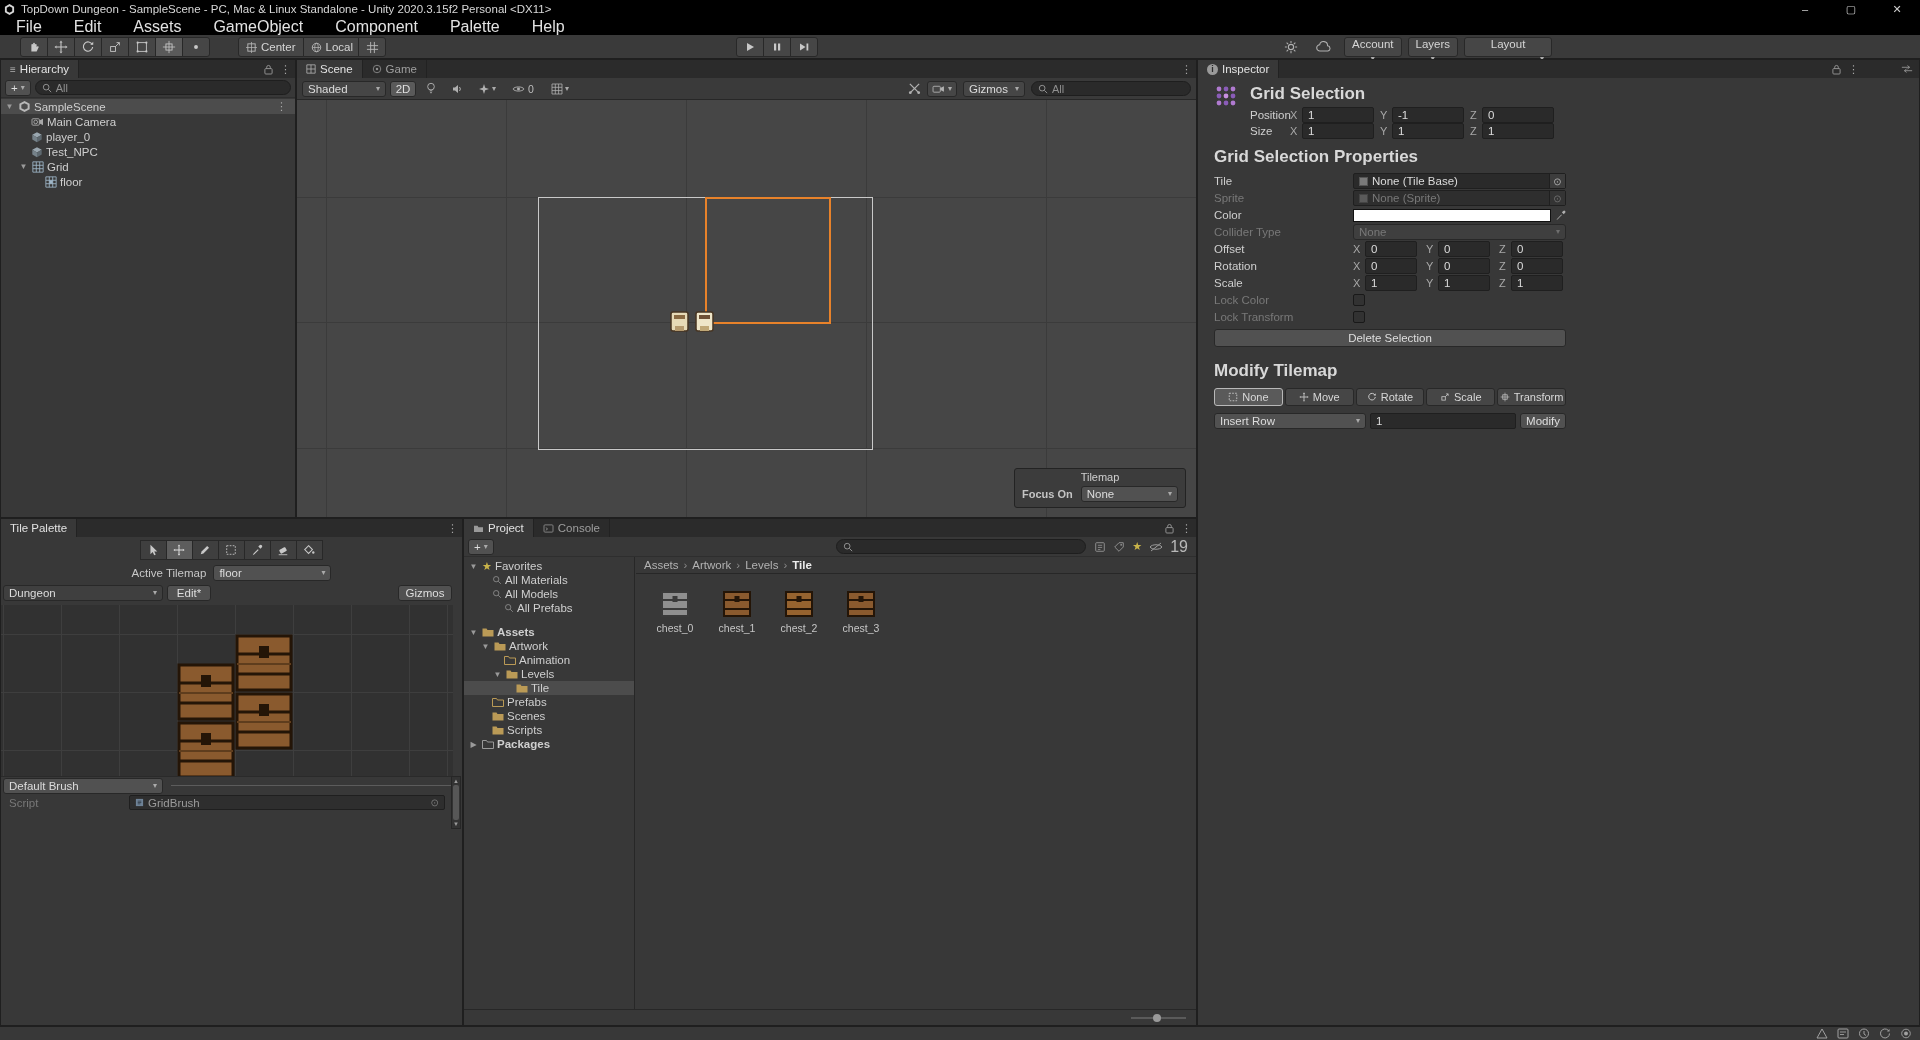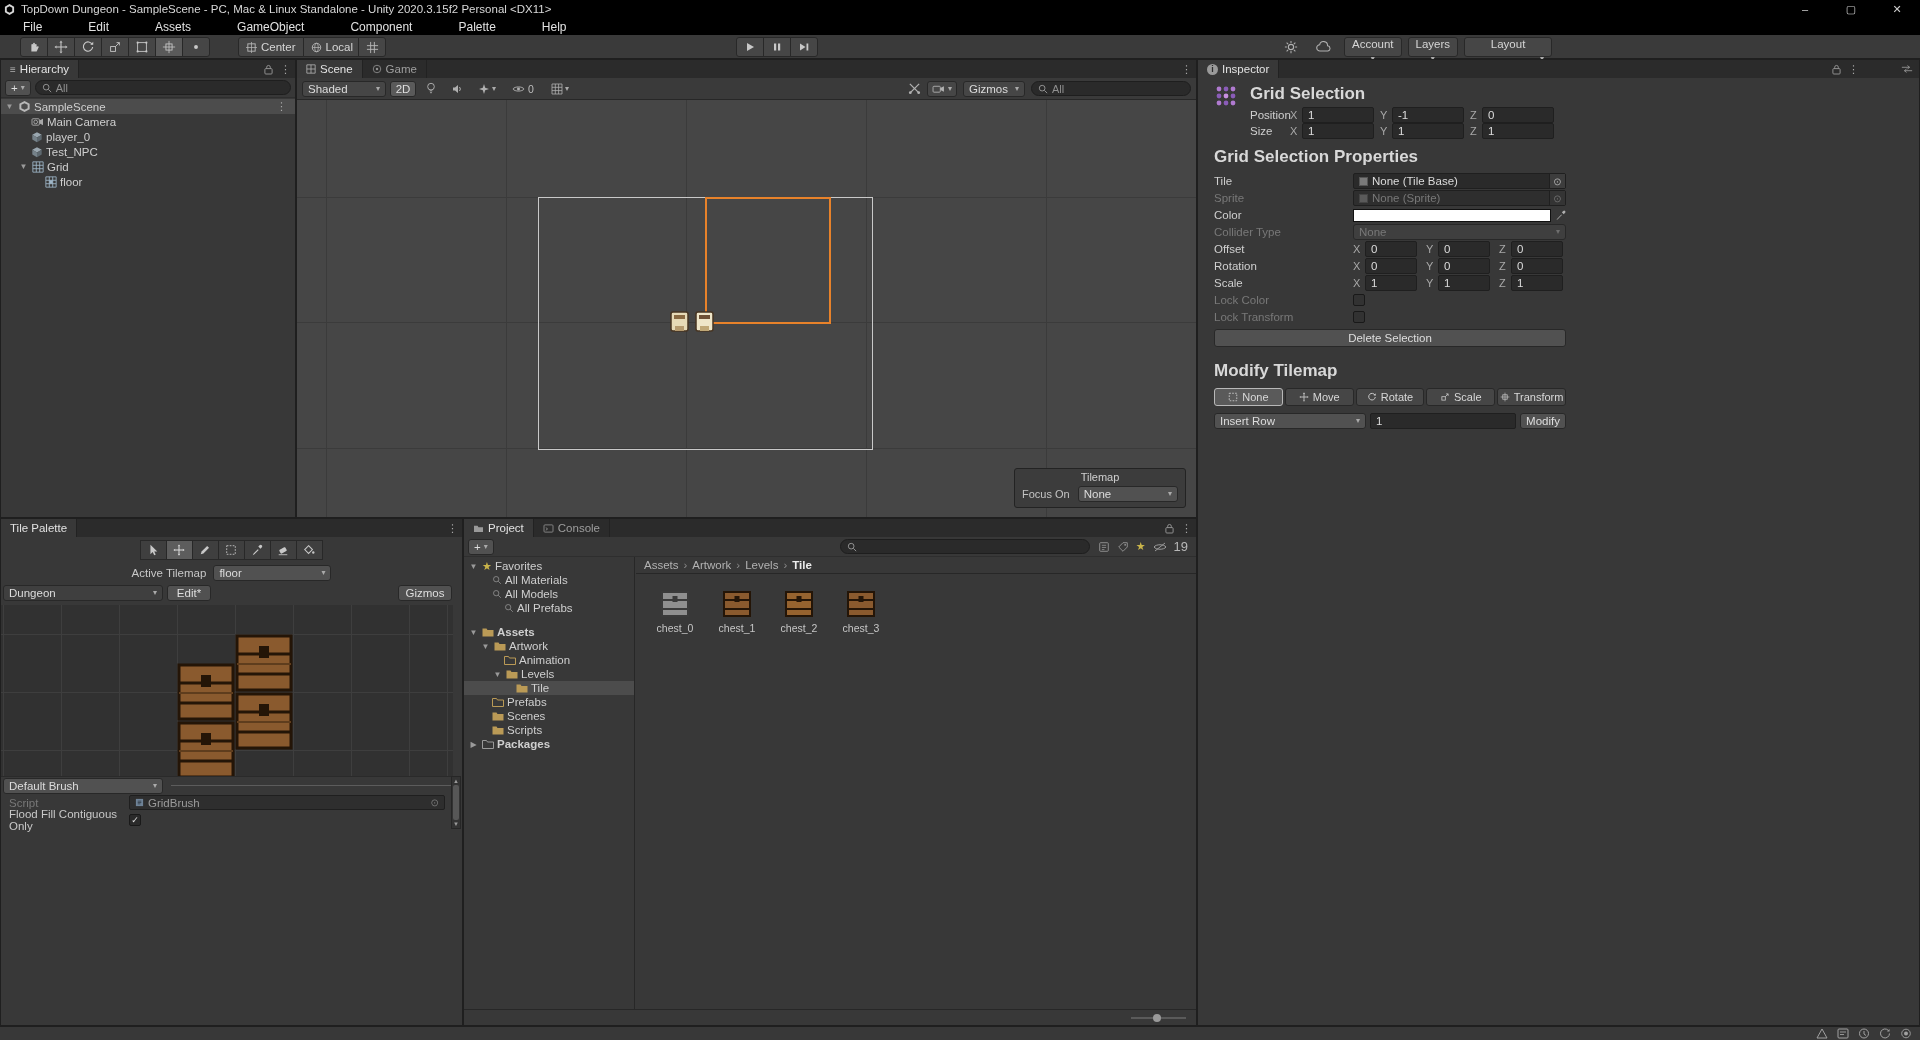--- a/index.html
+++ b/index.html
@@ -11,21 +11,21 @@
   }
   .abs { position:absolute; }
   svg { display:block; }
 
   
   .titlebar { left:0; top:0; width:1920px; height:18px; background:#000; display:flex; align-items:center; color:#d8d8d8; font-size:11.5px; }
   .titlebar .wicon { margin:0 6px 0 4px; }
   .win-controls { margin-left:auto; display:flex; height:18px; }
   .win-btn { width:46px; height:18px; display:flex; align-items:center; justify-content:center; color:#cfcfcf; font-size:11px; }
   .menubar { left:0; top:18px; width:1920px; height:17px; background:#000; display:flex; align-items:center; color:#e2e2e2; }
-  .menu-item { padding:0 23px; font-size:12px; }
+  .menu-item { padding:0 16px; font-size:16px; }
   .toolbar { left:0; top:35px; width:1920px; height:24px; background:#3a3a3a; border-bottom:1px solid #1f1f1f; }
   .tgroup { position:absolute; top:2px; display:flex; }
   .tbtn { width:28px; height:20px; background:#464646; border:1px solid #282828; margin-left:-1px; display:flex; align-items:center; justify-content:center; }
   .tbtn:first-child { border-radius:3px 0 0 3px; margin-left:12px; }
   .tbtn:last-child { border-radius:0 3px 3px 0; }
   .tbtn.on { background:#5a5a5a; }
   .tbtn.txt { width:auto; padding:0 7px; gap:4px; font-size:11.5px; color:#d6d6d6; }
   .ddbtn { height:20px; background:#464646; border:1px solid #282828; border-radius:3px; display:flex; align-items:center; gap:5px; padding:0 7px; font-size:11.5px; color:#d6d6d6;flex-direction:column; }
   .caret { font-size:8px; color:#aaa; line-height:1; }
 
@@ -404,21 +404,21 @@
       </g>
       <g>
         <rect x="399" y="212" width="17" height="19" rx="2" fill="#efe6c9" stroke="#473522" stroke-width="1.5"></rect>
         <rect x="402" y="215" width="11" height="4" fill="#6e5136"></rect>
         <rect x="403" y="226" width="9" height="5" fill="#c0a877"></rect>
       </g>
     </svg>
     <div class="tm-overlay">
       <div style="text-align:center;font-size:11px;color:#cfcfcf;margin-bottom:3px;">Tilemap</div>
       <div style="display:flex;align-items:center;gap:8px;">
-        <span style="font-size:11px;color:#c4c4c4;">Focus On</span>
+        <span style="font-size:11px;color:#c4c4c4;font-weight:bold;">Focus On</span>
         <div class="dd" style="flex:1;">
           <span>None</span>
           <span class="caret">▾</span>
         </div>
       </div>
     </div>
   </div>
 </div>
 
 <div class="abs panel" style="left:1197px;top:59px;width:723px;height:967px;">
@@ -716,26 +716,20 @@
     <span class="disl" style="width:120px; font-size:11.5px;">Script</span>
     <div class="fld" style="flex:1; height:15px; color:#9a9a9a; background:#2e2e2e;text-align:center;">
       <svg width="9" height="9" viewBox="0 0 10 10" style="margin-right:4px;">
           <rect x="1" y="1" width="8" height="8" fill="#6e8296"></rect>
           <path d="M3 3.5h4M3 5h4M3 6.5h3" stroke="#2b3540" stroke-width="0.8"></path>
         </svg>
       <span>GridBrush</span>
       <span style="margin-left:auto;color:#777;font-size:10px;">⊙</span>
     </div>
   </div>
-  <div style="position:absolute; left:0; top:292px; width:452px; height:18px; display:flex; align-items:center; padding:0 8px;">
-    <span style="width:120px; font-size:11.5px;">Flood Fill Contiguous Only</span>
-    <div class="checkbox">
-        <span>✓</span>
-      </div>
-  </div>
   <div class="scrollv">
     <span>▲</span>
     <div class="scroll-thumb"></div>
     <span>▼</span>
   </div>
 </div>
 
 <div class="abs panel" style="left:463px;top:518px;width:734px;height:508px;">
   <div class="tabstrip">
     <div class="tab active">
@@ -777,21 +771,21 @@
         </svg>
       <svg width="12" height="12" viewBox="0 0 14 14">
           <path d="M2 7l5-5h5v5l-5 5z" fill="none" stroke="#9a9a9a"></path>
           <circle cx="9.5" cy="4.5" r="1" fill="#9a9a9a"></circle>
         </svg>
       <span style="color:#c9b44a; font-size:11px;">★</span>
       <svg width="14" height="10" viewBox="0 0 14 10">
           <path d="M1 5c2-3 10-3 12 0-2 3-10 3-12 0z" fill="none" stroke="#9a9a9a"></path>
           <path d="M2 9L12 1" stroke="#9a9a9a"></path>
         </svg>
-      <span style="font-size:13px; color:#b8b8b8;">19</span>
+      <span style="font-size:16px; color:#b8b8b8;">19</span>
     </div>
   </div>
 
   <div style="position:absolute; left:0; top:38px; width:171px; bottom:16px; border-right:1px solid #272727; padding-top:2px; overflow:hidden;">
     <div class="p-row" style="padding-left:4px;">
       <span class="fold">▼</span>
       <span style="color:#c9b44a; font-size:11px;">★</span>
       <span>Favorites</span>
     </div>
     <div class="p-row" style="padding-left:28px;">

